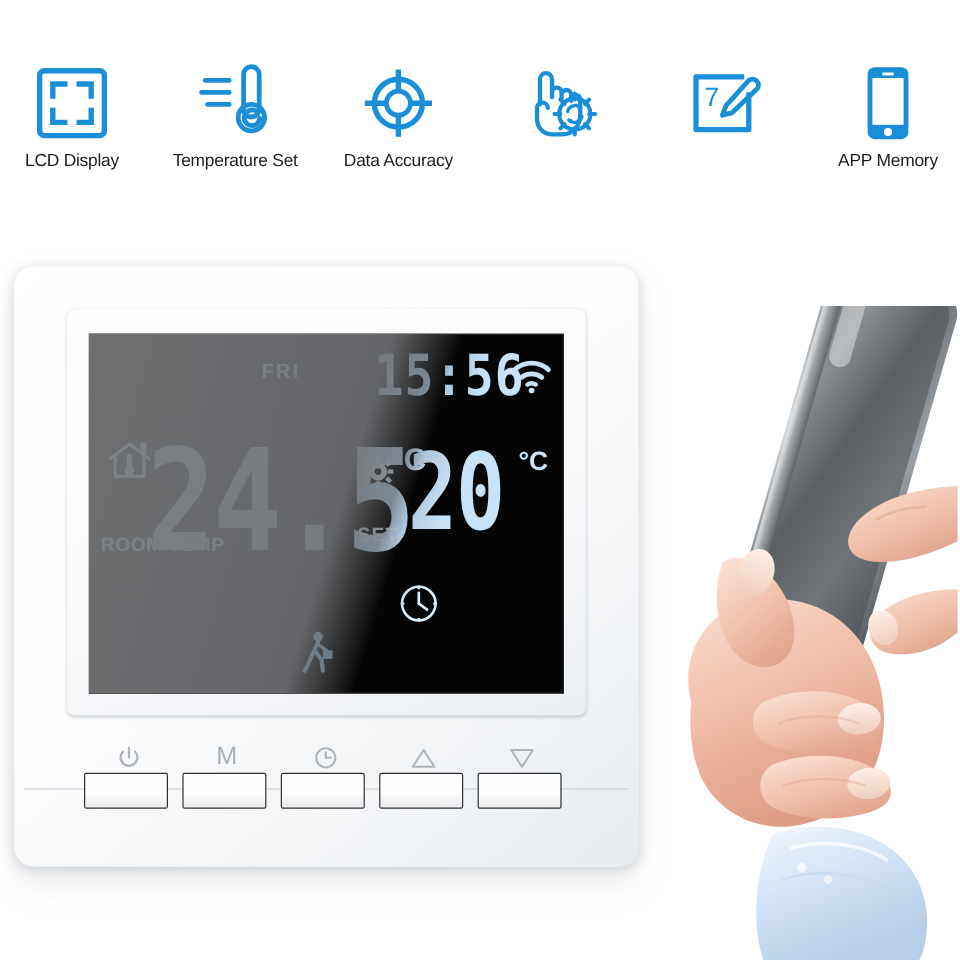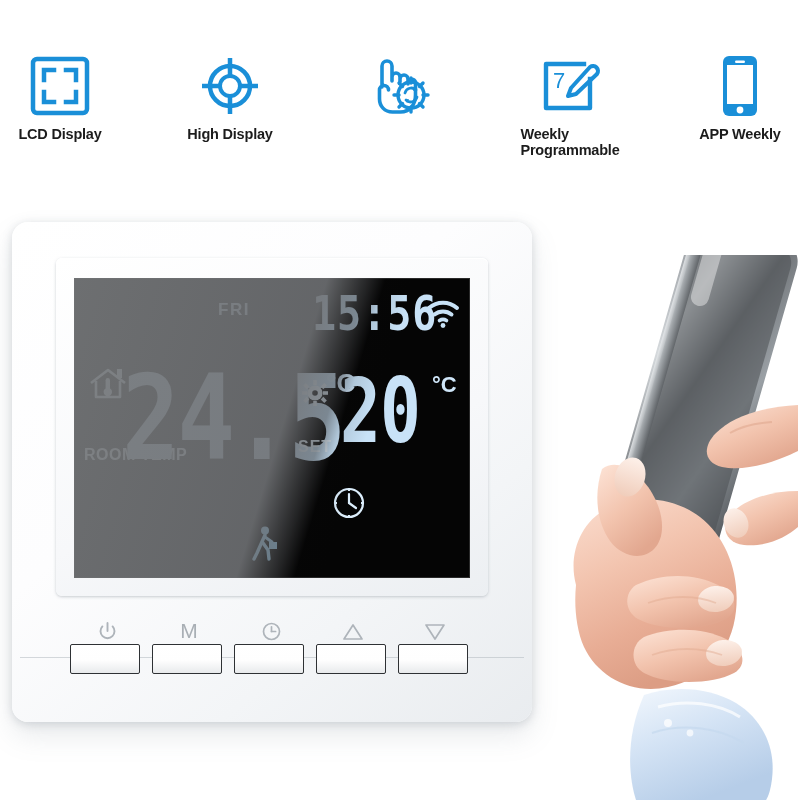--- a/index.html
+++ b/index.html
@@ -42,25 +42,24 @@
     height: 68px;
     display: flex;
     align-items: center;
     justify-content: center;
   }
   .feature-label {
     margin-top: 6px;
     font-size: 14.5px;
     line-height: 16px;
     color: #1c1c1c;
-    text-align: left;
+    text-align: right;
     font-family: "Liberation Sans", sans-serif;
     letter-spacing: -0.2px;
     white-space: pre-line;
-    font-weight: bold;
   }
 
   
   #thermostat {
     position: absolute;
     left: 12px;
     top: 222px;
     width: 520px;
     height: 500px;
   }
@@ -257,33 +256,46 @@
           <rect x="4" y="4" width="54" height="54" rx="4" ry="4" fill="none" stroke="#1a8fd8" stroke-width="4.5"></rect>
           <path d="M15 25 L15 15 L25 15" fill="none" stroke="#1a8fd8" stroke-width="4.5" stroke-linecap="square"></path>
           <path d="M37 15 L47 15 L47 25" fill="none" stroke="#1a8fd8" stroke-width="4.5" stroke-linecap="square"></path>
           <path d="M47 37 L47 47 L37 47" fill="none" stroke="#1a8fd8" stroke-width="4.5" stroke-linecap="square"></path>
           <path d="M25 47 L15 47 L15 37" fill="none" stroke="#1a8fd8" stroke-width="4.5" stroke-linecap="square"></path>
         </svg>
       </div>
       <div class="feature-label">LCD Display</div>
     </div>
 
+    <div class="feature">
+      <div class="feature-icon">
+        <svg width="62" height="66" viewBox="0 0 62 66">
+          <line x1="6" y1="14" x2="26" y2="14" stroke="#1a8fd8" stroke-width="4" stroke-linecap="round"></line>
+          <line x1="3" y1="24" x2="26" y2="24" stroke="#1a8fd8" stroke-width="4" stroke-linecap="round"></line>
+          <line x1="8" y1="34" x2="26" y2="34" stroke="#1a8fd8" stroke-width="4" stroke-linecap="round"></line>
+          <path d="M38 9 a6.5 6.5 0 0 1 13 0 V38 a6.5 6.5 0 1 1 -13 0 Z" fill="none" stroke="#1a8fd8" stroke-width="4"></path>
+          <circle cx="44.5" cy="45" r="11" fill="none" stroke="#1a8fd8" stroke-width="4"></circle>
+          <path d="M49 40 a6.5 6.5 0 1 0 2.5 5.5" fill="none" stroke="#1a8fd8" stroke-width="4" stroke-linecap="round"></path>
+        </svg>
+      </div>
+      <div class="feature-label">Temperature Set</div>
+    </div>
 
     <div class="feature">
       <div class="feature-icon">
         <svg width="62" height="62" viewBox="0 0 62 62">
           <circle cx="31" cy="31" r="20" fill="none" stroke="#1a8fd8" stroke-width="4.5"></circle>
           <circle cx="31" cy="31" r="10" fill="none" stroke="#1a8fd8" stroke-width="4"></circle>
           <line x1="31" y1="3" x2="31" y2="20" stroke="#1a8fd8" stroke-width="4.5"></line>
           <line x1="31" y1="42" x2="31" y2="59" stroke="#1a8fd8" stroke-width="4.5"></line>
           <line x1="3" y1="31" x2="20" y2="31" stroke="#1a8fd8" stroke-width="4.5"></line>
           <line x1="42" y1="31" x2="59" y2="31" stroke="#1a8fd8" stroke-width="4.5"></line>
         </svg>
       </div>
-      <div class="feature-label">High Display</div>
+      <div class="feature-label">Data Accuracy</div>
     </div>
 
     <div class="feature">
       <div class="feature-icon">
         <svg width="68" height="66" viewBox="0 0 68 66">
           <path d="M16 34 V13 a5 5 0 0 1 10 0 v15
                    m0 -4 a4 4 0 0 1 8 0 v5
                    m0 -3 a4 4 0 0 1 8 0 v5
                    m0 -2 a4 4 0 0 1 7.5 0 v13
                    c0 10 -6 17 -15 17 h-8 c-8 0 -13 -6 -13 -13 v-9
@@ -311,34 +323,32 @@
 
 
     <div class="feature">
       <div class="feature-icon">
         <svg width="64" height="62" viewBox="0 0 64 62">
           <path d="M46 9 H8 V53 H52 V24" fill="none" stroke="#1a8fd8" stroke-width="4.4" stroke-linejoin="round" stroke-linecap="square"></path>
           <text x="15" y="33" font-family="Liberation Sans, sans-serif" font-size="22" font-weight="400" fill="#1a8fd8">7</text>
           <path d="M33 33 L52 12 a5 5 0 0 1 7 7 L38 39 L30 41 Z" fill="none" stroke="#1a8fd8" stroke-width="4" stroke-linejoin="round"></path>
         </svg>
       </div>
-      <div class="feature-label">Weekly
-Programmable</div>
     </div>
 
     <div class="feature">
       <div class="feature-icon">
         <svg width="48" height="66" viewBox="0 0 48 66">
           <rect x="7" y="3" width="34" height="60" rx="6" ry="6" fill="#1a8fd8"></rect>
           <rect x="11" y="12" width="26" height="39" fill="#ffffff"></rect>
           <rect x="19" y="7.5" width="10" height="2.4" rx="1.2" fill="#ffffff"></rect>
           <circle cx="24" cy="57" r="3.4" fill="#ffffff"></circle>
         </svg>
       </div>
-      <div class="feature-label">APP Weekly</div>
+      <div class="feature-label">APP Memory</div>
     </div>
 
   </div>
 
   <div id="thermostat">
     <div id="thermo-body"></div>
     <div id="thermo-plate"></div>
 
     <div id="lcd">
       <div class="lcd-layer">

